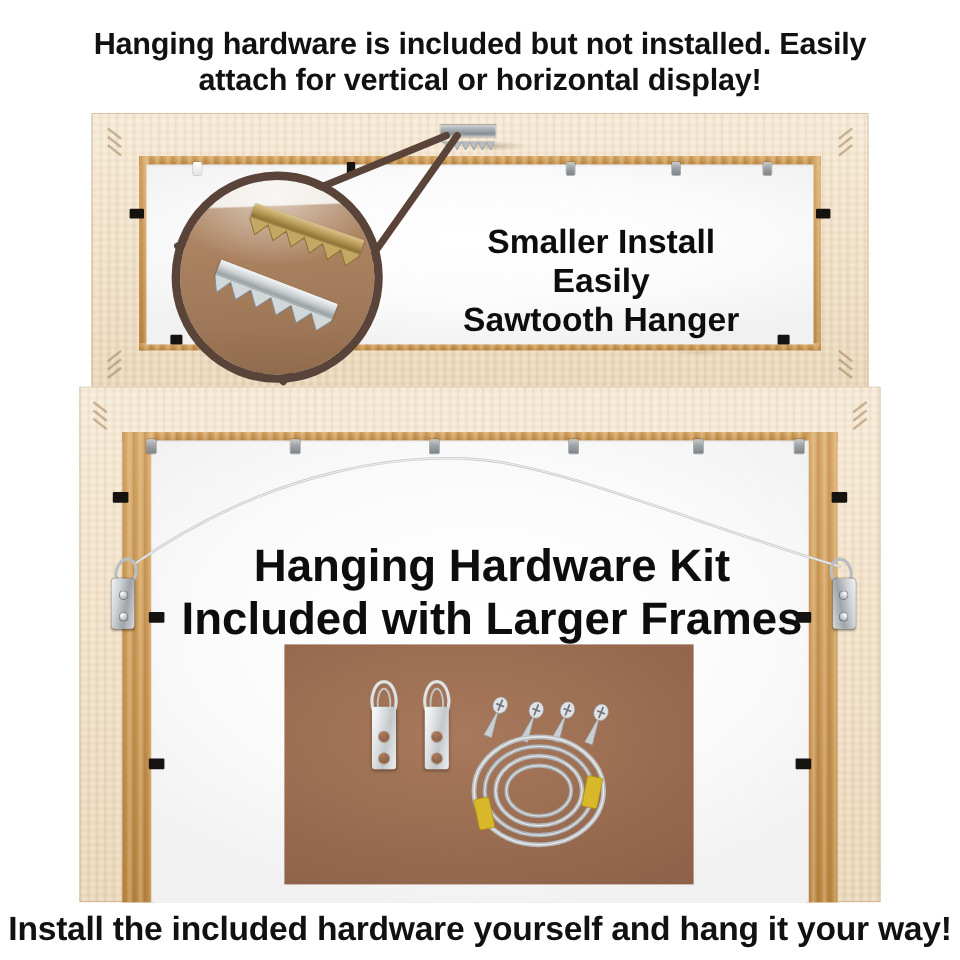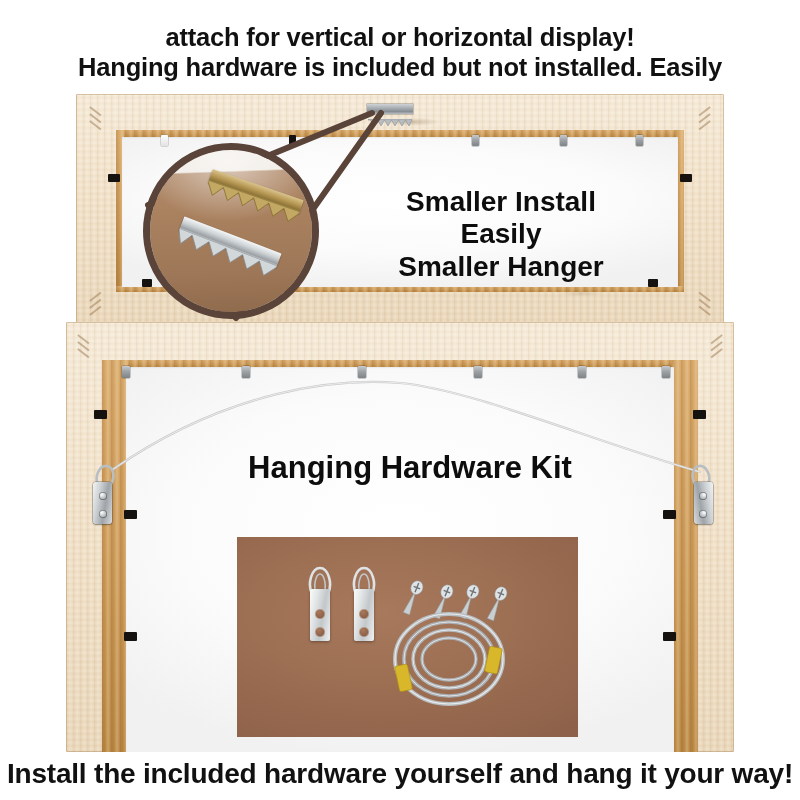--- a/index.html
+++ b/index.html
@@ -278,32 +278,32 @@
   #smaller-frames-text {
     left: 336px;
     top: 186px;
     width: 330px;
     font-size: 28px;
   }
   #larger-frames-text {
     left: 120px;
     top: 450px;
     width: 580px;
-    font-size: 31px;
+    font-size: 38px;
   }
   .frame-text .line { display: block; }
 </style>
 </head>
 <body>
 
 <div id="stage">
 
   <div class="headline" id="top-headline">
+    <span class="line">Hanging hardware is included but not installed. Easily</span>
     <span class="line">attach for vertical or horizontal display!</span>
-    <span class="line">Hanging hardware is included but not installed. Easily</span>
   </div>
 
   <div class="frame" id="smaller-frame" style="left:76px; top:94px; width:648px; height:232px;">
     <div class="moulding"></div>
     <div class="lip" style="left:40px; top:36px; width:568px; height:8px;"></div>
     <div class="lip" style="left:40px; top:36px; width:8px; height:162px;"></div>
     <div class="lip" style="left:600px; top:36px; width:8px; height:162px;"></div>
     <div class="lip" style="left:40px; top:192px; width:568px; height:6px;"></div>
     <div class="backing" style="left:46px; top:43px; width:556px; height:150px;"></div>
 
@@ -346,21 +346,21 @@
     <div class="teeth">
       <svg width="44" height="8" viewBox="0 0 44 8" aria-hidden="true">
         <polygon points="0,0 44,0 44,1 41,7 37.5,1 34,7 30.5,1 27,7 23.5,1 20,7 16.5,1 13,7 9.5,1 6,7 2.5,1 0,1" fill="#b6bcc0" stroke="#7e8488" stroke-width="0.5"></polygon>
       </svg>
     </div>
   </div>
 
   <div class="frame-text" id="smaller-frames-text">
     <span class="line">Smaller Install</span>
     <span class="line">Easily</span>
-    <span class="line">Smaller Hanger</span>
+    <span class="line">Sawtooth Hanger</span>
   </div>
 
   <svg id="callout-pointer" aria-hidden="true">
     <path d="M 372 113 L 148 205" fill="none" stroke="#5a4338" stroke-width="6" stroke-linecap="round"></path>
     <path d="M 381 113 L 236 318" fill="none" stroke="#5a4338" stroke-width="6" stroke-linecap="round"></path>
   </svg>
 
   <div id="magnifier-callout">
     <div id="magnifier-photo">
 
@@ -436,20 +436,21 @@
     <svg width="30" height="24" viewBox="0 0 30 24" style="position:absolute; left:2px; top:0;" aria-hidden="true">
       <path d="M8 22 C4 14, 10 3, 17 4 C24 5, 25 15, 21 22" fill="none" stroke="#b9bec2" stroke-width="2.6" stroke-linecap="round"></path>
     </svg>
     <div class="strap"></div>
     <div class="screwhole" style="top:30px;"></div>
     <div class="screwhole" style="top:48px;"></div>
   </div>
 
   <div class="frame-text" id="larger-frames-text">
     <span class="line">Hanging Hardware Kit</span>
+    <span class="line">Included with Larger Frames</span>
   </div>
 
   <div id="hardware-kit-photo">
 
     <div class="kit-dring" style="left:66px; top:28px;">
       <svg class="ring" viewBox="0 0 26 30" aria-hidden="true">
         <path d="M5 29 C0 18, 5 3, 13 3 C21 3, 26 18, 21 29" fill="none" stroke="#dfe3e5" stroke-width="2.6" stroke-linecap="round"></path>
         <path d="M9 29 C6 20, 9 9, 13 9 C17 9, 20 20, 17 29" fill="none" stroke="#c2c7ca" stroke-width="1.6"></path>
       </svg>
       <div class="plate"></div>

